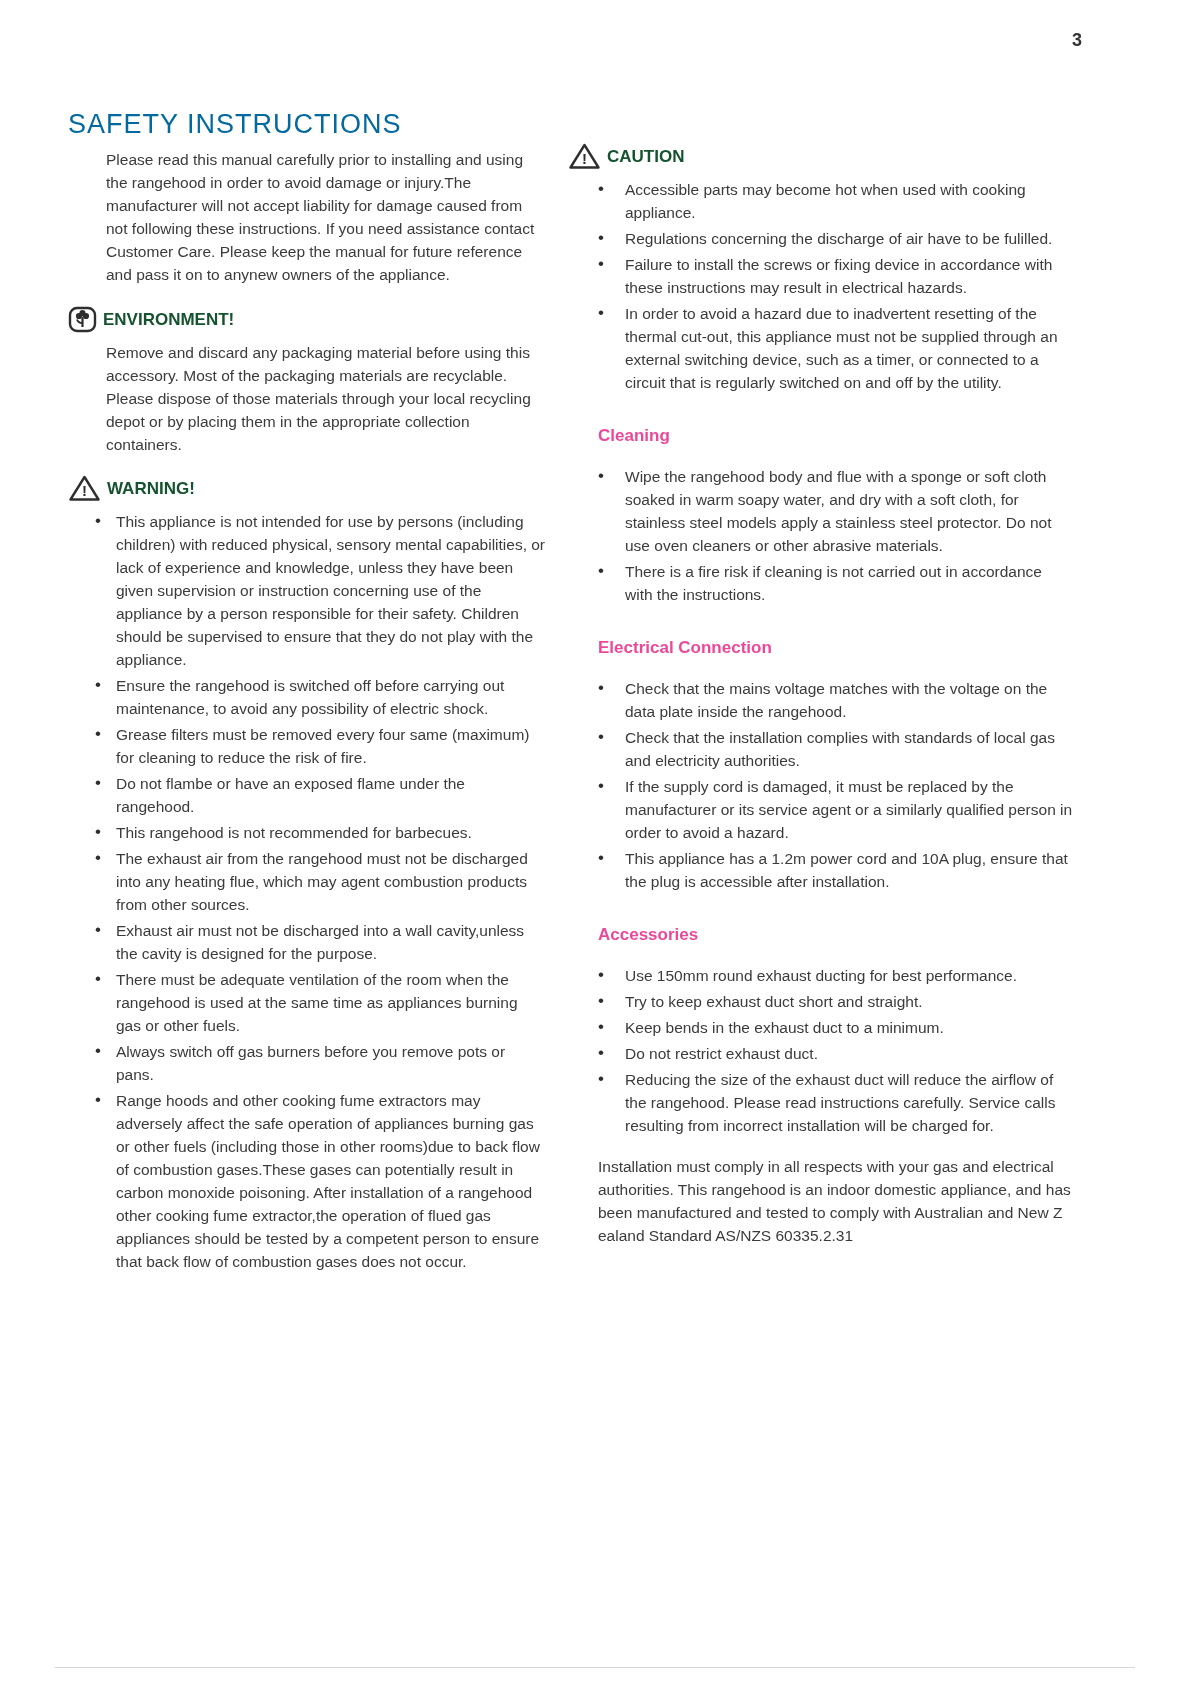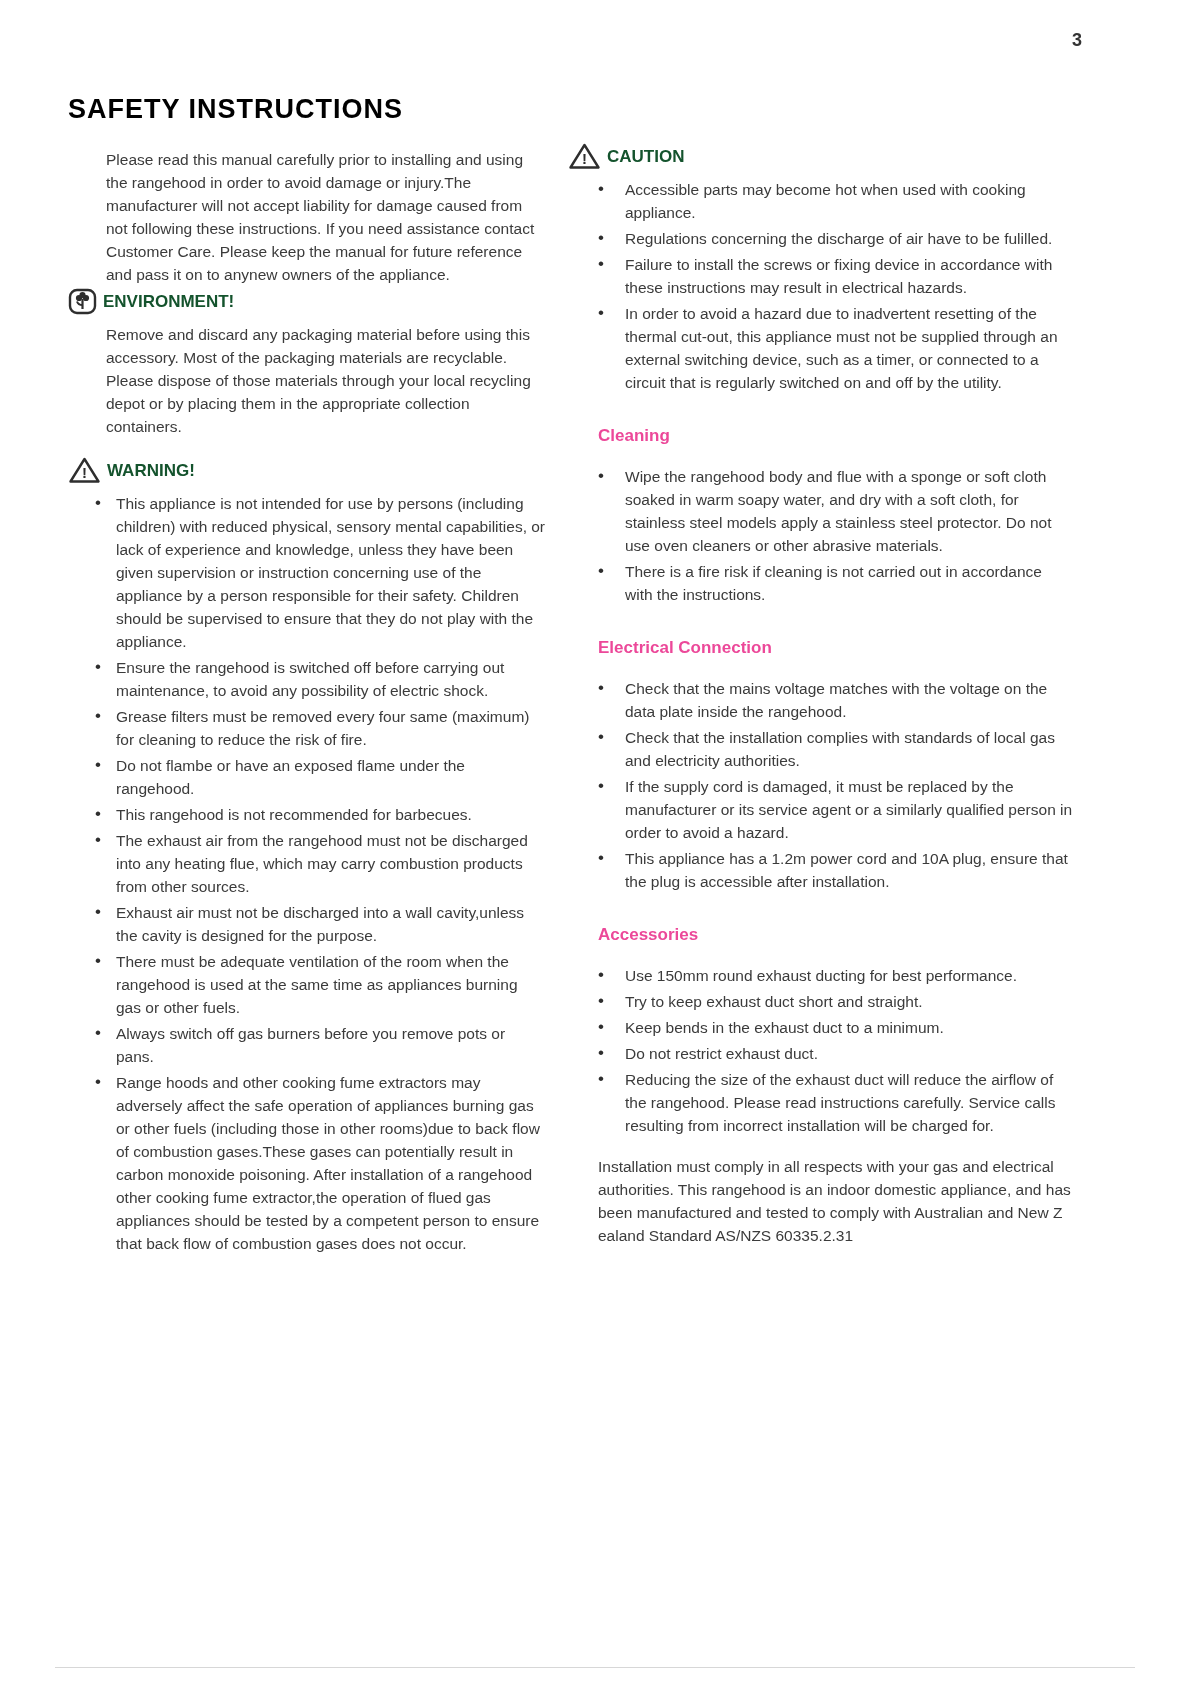--- a/index.html
+++ b/index.html
@@ -16,26 +16,26 @@
   .page-number {
     position:absolute;
     top:30px;
     right:108px;
     font-size:18px;
     font-weight:bold;
     color:#333;
   }
   .title {
     position:absolute;
-    top:94px;
+    top:109px;
     left:68px;
     font-size:27px;
-    font-weight:700;
+    font-weight:400;
     letter-spacing:1px;
-    color:#000000;
+    color:#0369a1;
   }
   .col {
     position:absolute;
     font-size:15.5px;
     line-height:23px;
   }
   .col-left {
     left:68px;
     top:148px;
     width:478px;
@@ -43,21 +43,21 @@
   .col-right {
     left:568px;
     top:142px;
     width:505px;
   }
   .indent { margin-left:38px; }
   p { margin-bottom:2px; }
   .section-heading {
     display:flex;
     align-items:center;
-    margin-top:2px;
+    margin-top:20px;
     margin-bottom:8px;
   }
   .icon-box {
     display:inline-flex;
     align-items:flex-end;
     margin-right:6px;
   }
   .heading-text {
     font-weight:bold;
     font-size:17px;
@@ -142,21 +142,21 @@
       </span>
       <span class="heading-text">WARNING!</span>
     </div>
 
     <ul class="bullets">
         <li>This appliance is not intended for use by persons (including children) with reduced physical, sensory mental capabilities, or lack of experience and knowledge, unless they have been given supervision or instruction concerning use of the appliance by a person responsible for their safety. Children should be supervised to ensure that they do not play with the appliance.</li>
         <li>Ensure the rangehood is switched off before carrying out maintenance, to avoid any possibility of electric shock.</li>
         <li>Grease filters must be removed every four same (maximum) for cleaning to reduce the risk of fire.</li>
         <li>Do not flambe or have an exposed flame under the rangehood.</li>
         <li>This rangehood is not recommended for barbecues.</li>
-        <li>The exhaust air from the rangehood must not be discharged into any heating flue, which may carry combustion products from other sources.</li>
+        <li>The exhaust air from the rangehood must not be discharged into any heating flue, which may agent combustion products from other sources.</li>
         <li>Exhaust air must not be discharged into a wall cavity,unless the cavity is designed for the purpose.</li>
         <li>There must be adequate ventilation of the room when the rangehood is used at the same time as appliances burning gas or other fuels.</li>
         <li>Always switch off gas burners before you remove pots or pans.</li>
         <li>Range hoods and other cooking fume extractors may adversely affect the safe operation of appliances burning gas or other fuels (including those in other rooms)due to back flow of combustion gases.These gases can potentially result in carbon monoxide poisoning. After installation of a rangehood other cooking fume extractor,the operation of flued gas appliances should be tested by a competent person to ensure that back flow of combustion gases does not occur.</li>
       </ul>
 
   </div>
 
   <div class="col col-right">
 

